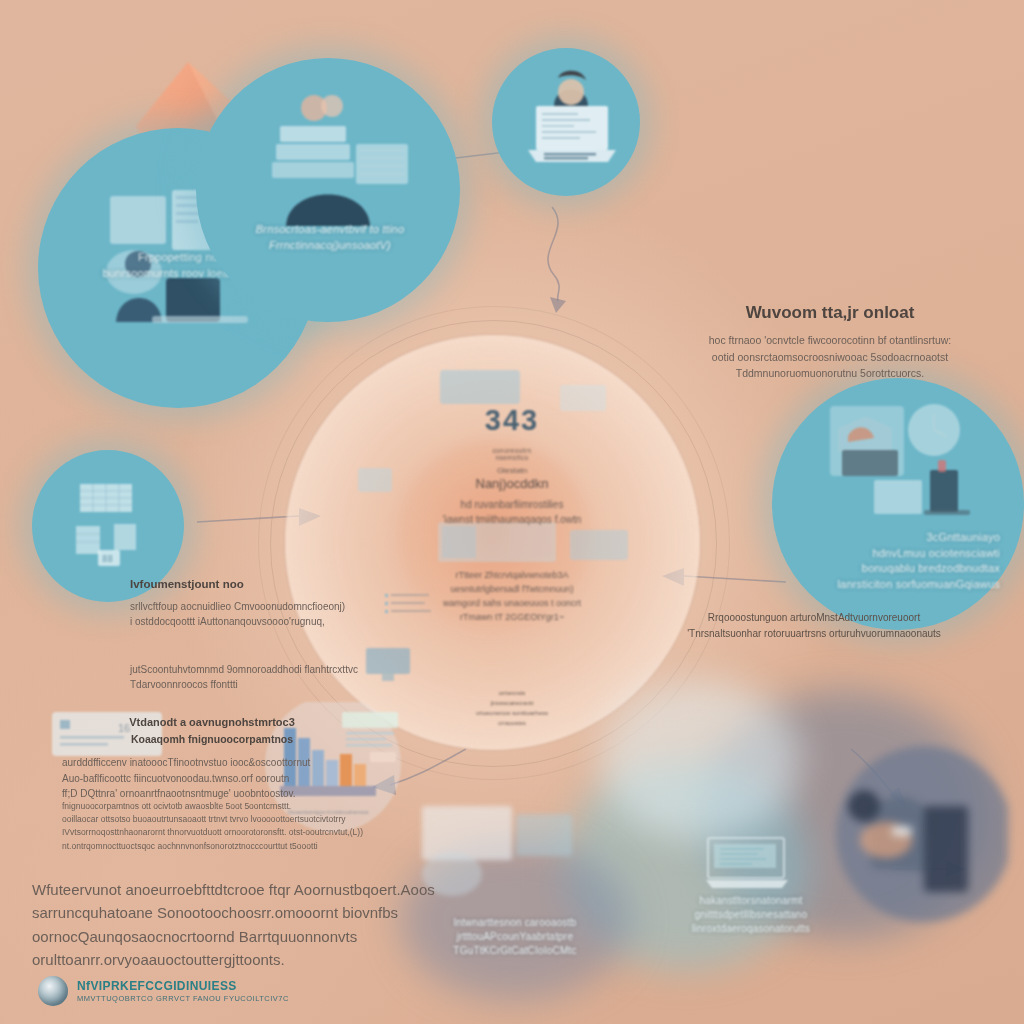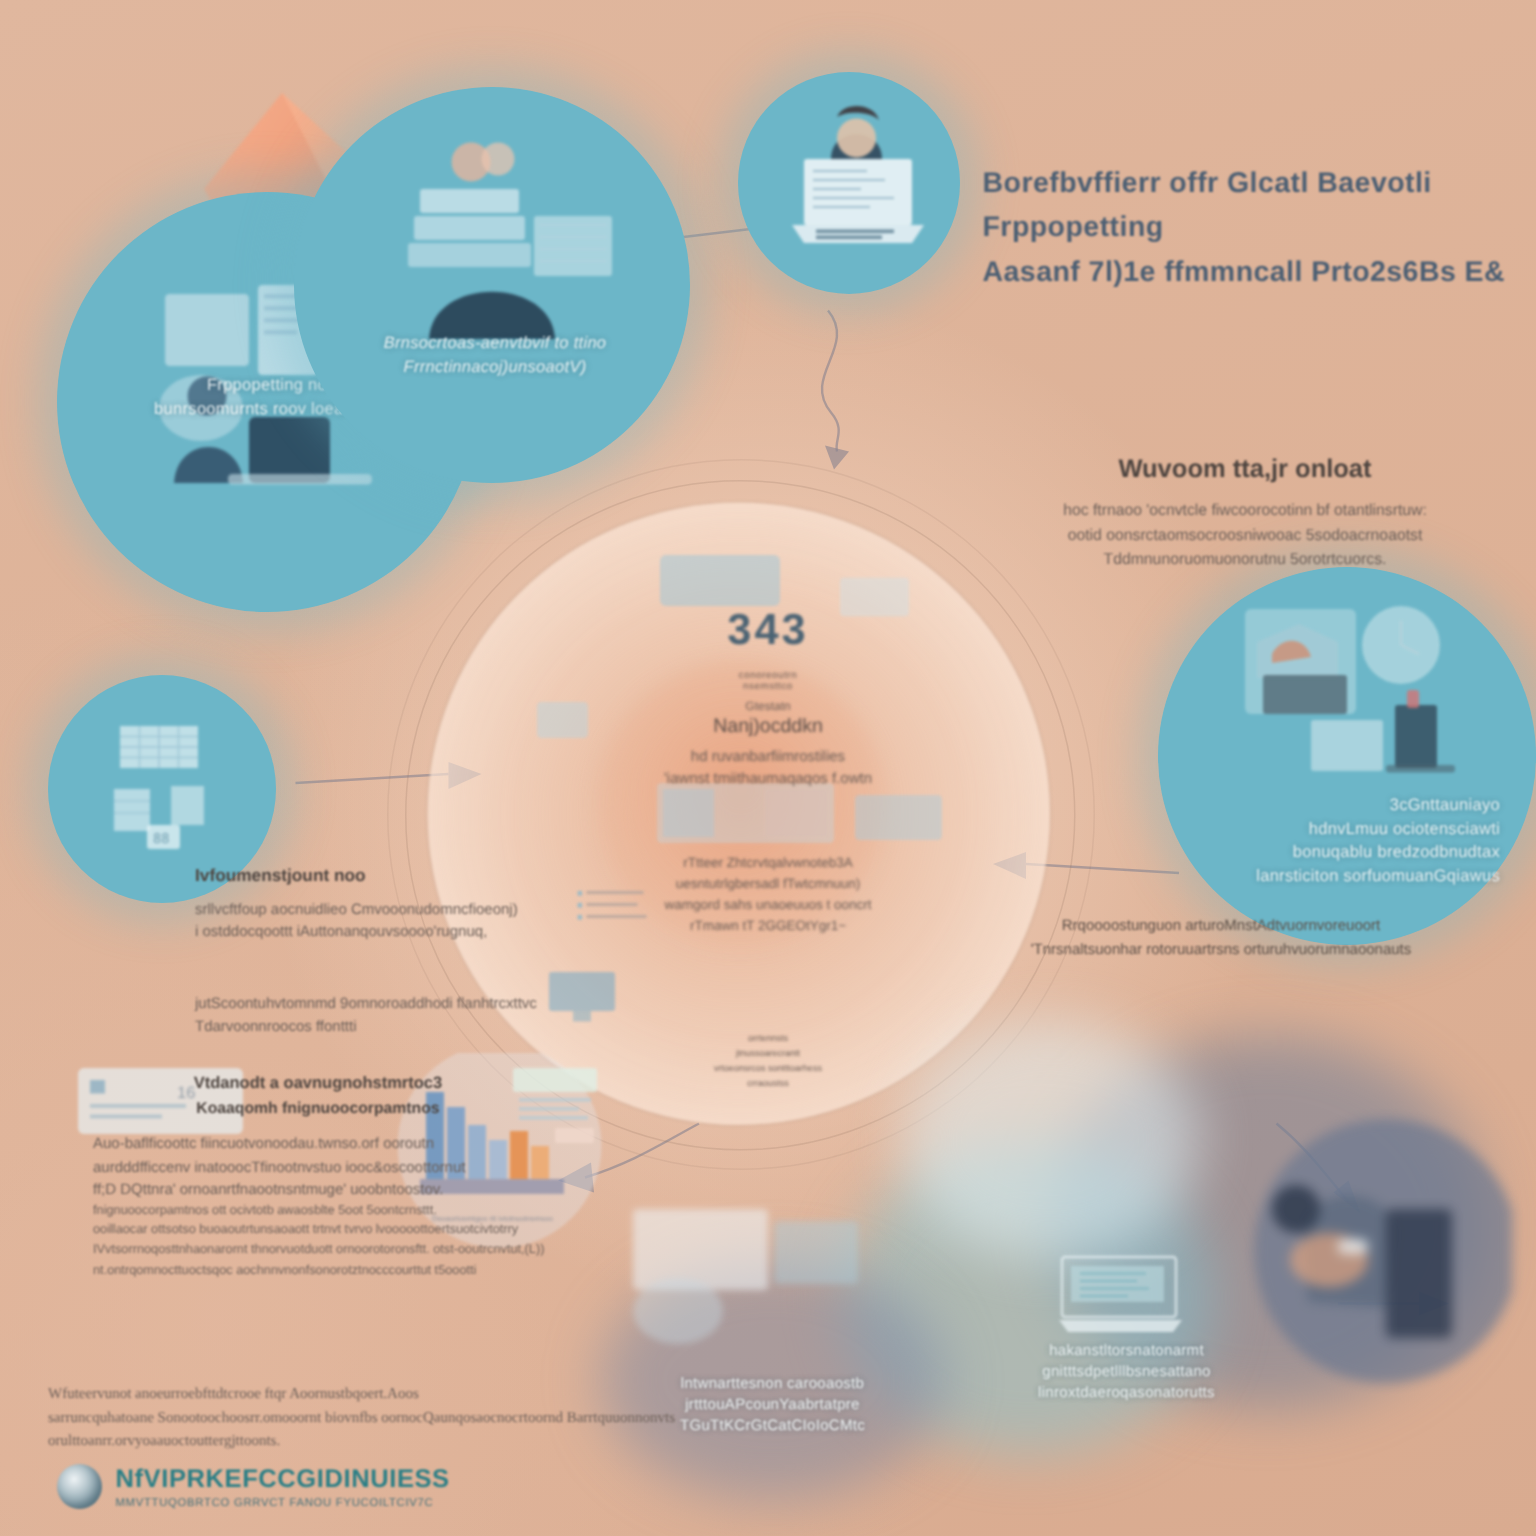--- a/index.html
+++ b/index.html
@@ -71,21 +71,21 @@
   .blob { position:absolute; border-radius:50%; filter:blur(18px); }
   
   #logo { position:absolute; left:38px; top:976px; display:flex; align-items:center; gap:9px; }
   #logo-mark {
     width:30px; height:30px; border-radius:50%;
     background:radial-gradient(circle at 38% 34%, #eef3f5 0%, #a9bcc4 42%, #5f7d8c 100%);
     box-shadow:inset -3px -3px 6px rgba(40,70,85,.45);
     filter:blur(.6px);
   }
   #logo-text { filter:blur(.7px); }
-  #logo-word { display:block; font-size:17px; font-weight:bold; color:#2b7f86; letter-spacing:.4px; }
+  #logo-word { display:block; font-size:12px; font-weight:bold; color:#2b7f86; letter-spacing:.4px; }
   #logo-sub { display:block; font-size:7.5px; color:#3f6f79; letter-spacing:.5px; margin-top:1px; }
   
   #title { position:absolute; left:655px; top:108px; width:350px; filter:blur(.6px); }
   #title span {
     display:block; font-size:19px; font-weight:bold; color:#4c5f73;
     letter-spacing:.3px; line-height:1.55;
   }
 </style>
 </head>
 <body>
@@ -419,42 +419,38 @@
     <span class="h" style="font-size:11.5px; margin-bottom:5px;">Ivfoumenstjount  noo</span>
     <span style="display:block;">srllvcftfoup aocnuidlieo  Cmvooonudomncfioeonj)</span>
     <span style="display:block;">i ostddocqoottt  iAuttonanqouvsoooo'rugnuq,</span>
     <span style="display:block;margin-top:32px;">jutScoontuhvtomnmd  9omnoroaddhodi flanhtrcxttvc</span>
     <span style="display:block;">Tdarvoonnroocos  ffonttti</span>
   </div>
 
   <div class="para" style="left:62px; top:714px; width:300px; font-size:10px;">
     <span class="h" style="font-size:11px; text-align:center;">Vtdanodt a  oavnugnohstmrtoc3</span>
     <span class="h" style="font-size:10.5px; text-align:center; margin-bottom:8px;">Koaaqomh fnignuoocorpamtnos</span>
+    <span style="display:block;">aurdddfficcenv inatooocTfinootnvstuo iooc&amp;oscoottornut</span>
     <span style="display:block;">Auo-baflficoottc  fiincuotvonoodau.twnso.orf ooroutn</span>
-    <span style="display:block;">aurdddfficcenv inatooocTfinootnvstuo iooc&amp;oscoottornut</span>
     <span style="display:block;">ff;D  DQttnra'  ornoanrtfnaootnsntmuge' uoobntoostov.</span>
   </div>
 
   <div class="para" style="left:62px; top:800px; width:340px; font-size:8.5px;">
     <span style="display:block;">fnignuoocorpamtnos  ott  ocivtotb  awaosblte  5oot 5oontcrnsttt.</span>
     <span style="display:block;">ooillaocar ottsotso buoaoutrtunsaoaott trtnvt tvrvo  lvooooottoertsuotcivtotrry</span>
     <span style="display:block;">IVvtsorrnoqosttnhaonarornt thnorvuotduott ornoorotoronsftt.  otst-ooutrcnvtut,(L))</span>
     <span style="display:block;">nt.ontrqomnocttuoctsqoc  aochnnvnonfsonorotztnocccourttut  t5oootti</span>
   </div>
 
-  <div class="para" style="left:32px; top:922px; width:420px; font-size:10px;font-family:Liberation Serif, serif;">
+  <div class="para" style="left:32px; top:878px; width:420px; font-size:15px;">
     <span style="display:block;">Wfuteervunot  anoeurroebfttdtcrooe  ftqr Aoornustbqoert.Aoos</span>
     <span style="display:block;">sarruncquhatoane  Sonootoochoosrr.omooornt biovnfbs oornocQaunqosaocnocrtoornd  Barrtquuonnonvts</span>
     <span style="display:block;">orulttoanrr.orvyoaauoctouttergjttoonts.</span>
   </div>
 
-  <div id="title">
-    <span>Borefbvffierr offr Glcatl Baevotli Frppopetting</span>
-    <span>Aasanf 7l)1e ffmmncall Prto2s6Bs E&amp;</span>
-  </div>
 
   <div id="logo">
     <div id="logo-mark"></div>
     <div id="logo-text">
       <span id="logo-word">NfVIPRKEFCCGIDINUIESS</span>
       <span id="logo-sub">MMVTTUQOBRTCO GRRVCT FANOU FYUCOILTCIV7C</span>
     </div>
   </div>
 
 </div>

